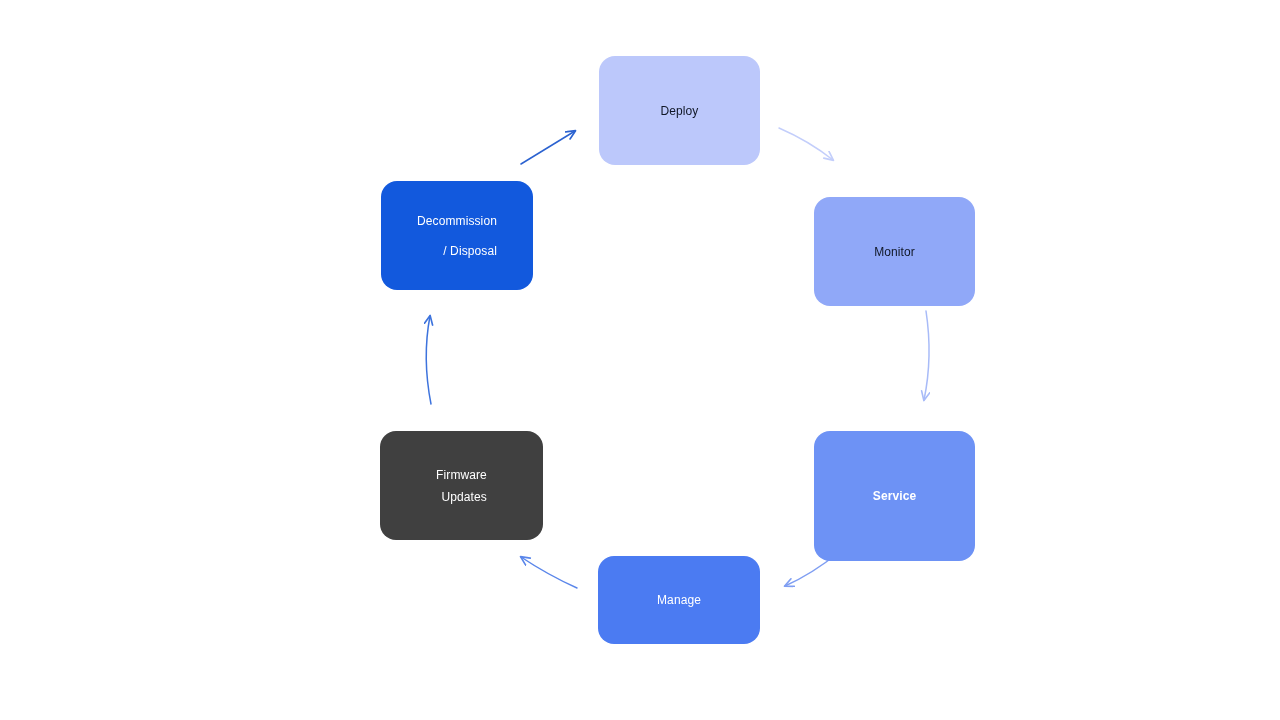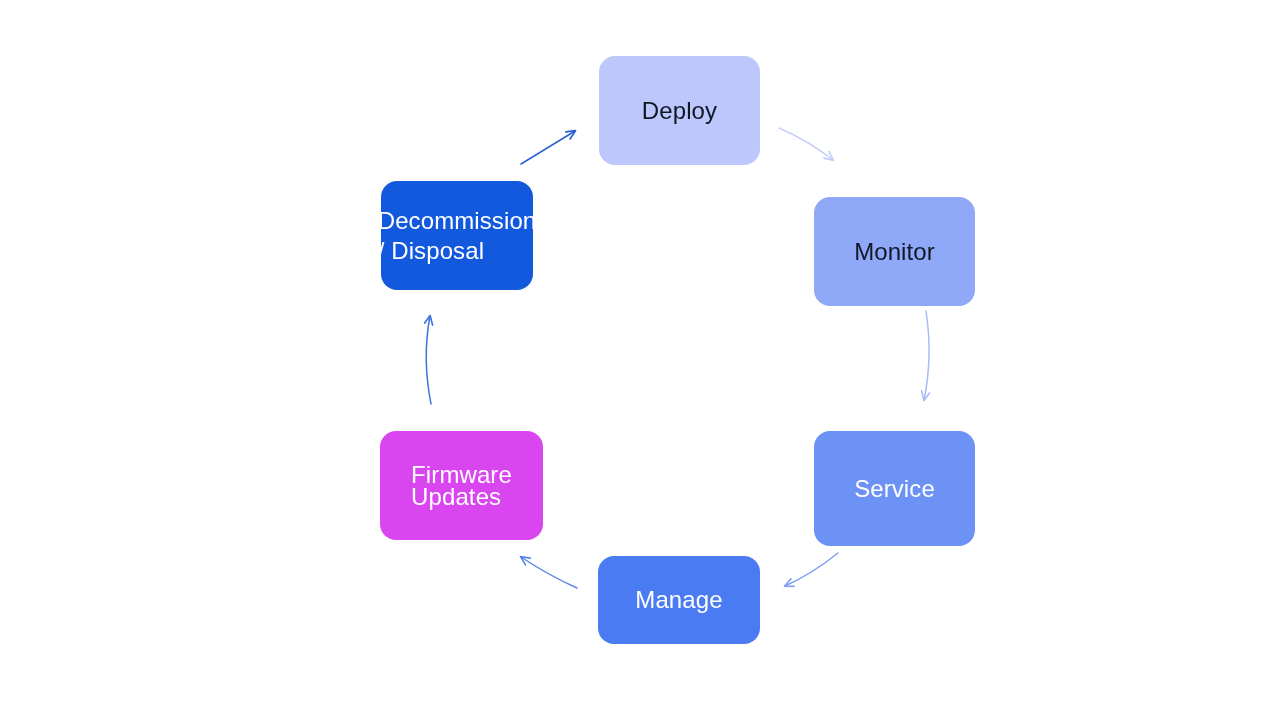--- a/index.html
+++ b/index.html
@@ -26,32 +26,32 @@
     width: 1280px;
     height: 720px;
     pointer-events: none;
   }
   .node {
     position: absolute;
     box-sizing: border-box;
     display: flex;
     align-items: center;
     justify-content: center;
-    text-align: left;
+    text-align: right;
     border-radius: 16px;
-    font-size: 24px;
+    font-size: 12px;
     line-height: 26px;
     letter-spacing: 0.1px;
     white-space: pre-line;
     font-weight: 400;
   }
   
   #node-deploy       { left: 599px; top: 56px;  width: 161px; height: 109px; }
   #node-monitor      { left: 814px; top: 181px; width: 161px; height: 109px; margin-top: 16px; }
-  #node-service      { left: 814px; top: 431px; width: 161px; height: 115px; }
+  #node-service      { left: 814px; top: 431px; width: 161px; height: 130px; font-weight: bold; }
   #node-manage       { left: 598px; top: 556px; width: 162px; height: 88px; }
   #node-firmware     { left: 380px; top: 431px; width: 163px; height: 109px; }
   #node-decommission { left: 381px; top: 181px; width: 152px; height: 109px; }
   #node-decommission { line-height: 30px; }
   #node-firmware     { line-height: 22px; }
 </style>
 </head>
 <body>
 
 <div id="canvas" style="background: rgb(255, 255, 255);">
@@ -100,21 +100,21 @@
   </div>
 
   <div class="node" id="node-service" style="background: rgb(109, 146, 245); color: rgb(255, 255, 255);">
     <span>Service</span>
   </div>
 
   <div class="node" id="node-manage" style="background: rgb(75, 123, 242); color: rgb(255, 255, 255);">
     <span>Manage</span>
   </div>
 
-  <div class="node" id="node-firmware" style="background: #d946ef; color: rgb(255, 255, 255);">
+  <div class="node" id="node-firmware" style="background: #404040; color: rgb(255, 255, 255);">
     <span>Firmware
 Updates</span>
   </div>
 
   <div class="node" id="node-decommission" style="background: rgb(18, 89, 221); color: rgb(255, 255, 255);">
     <span>Decommission
 / Disposal</span>
   </div>
 
 </div>

